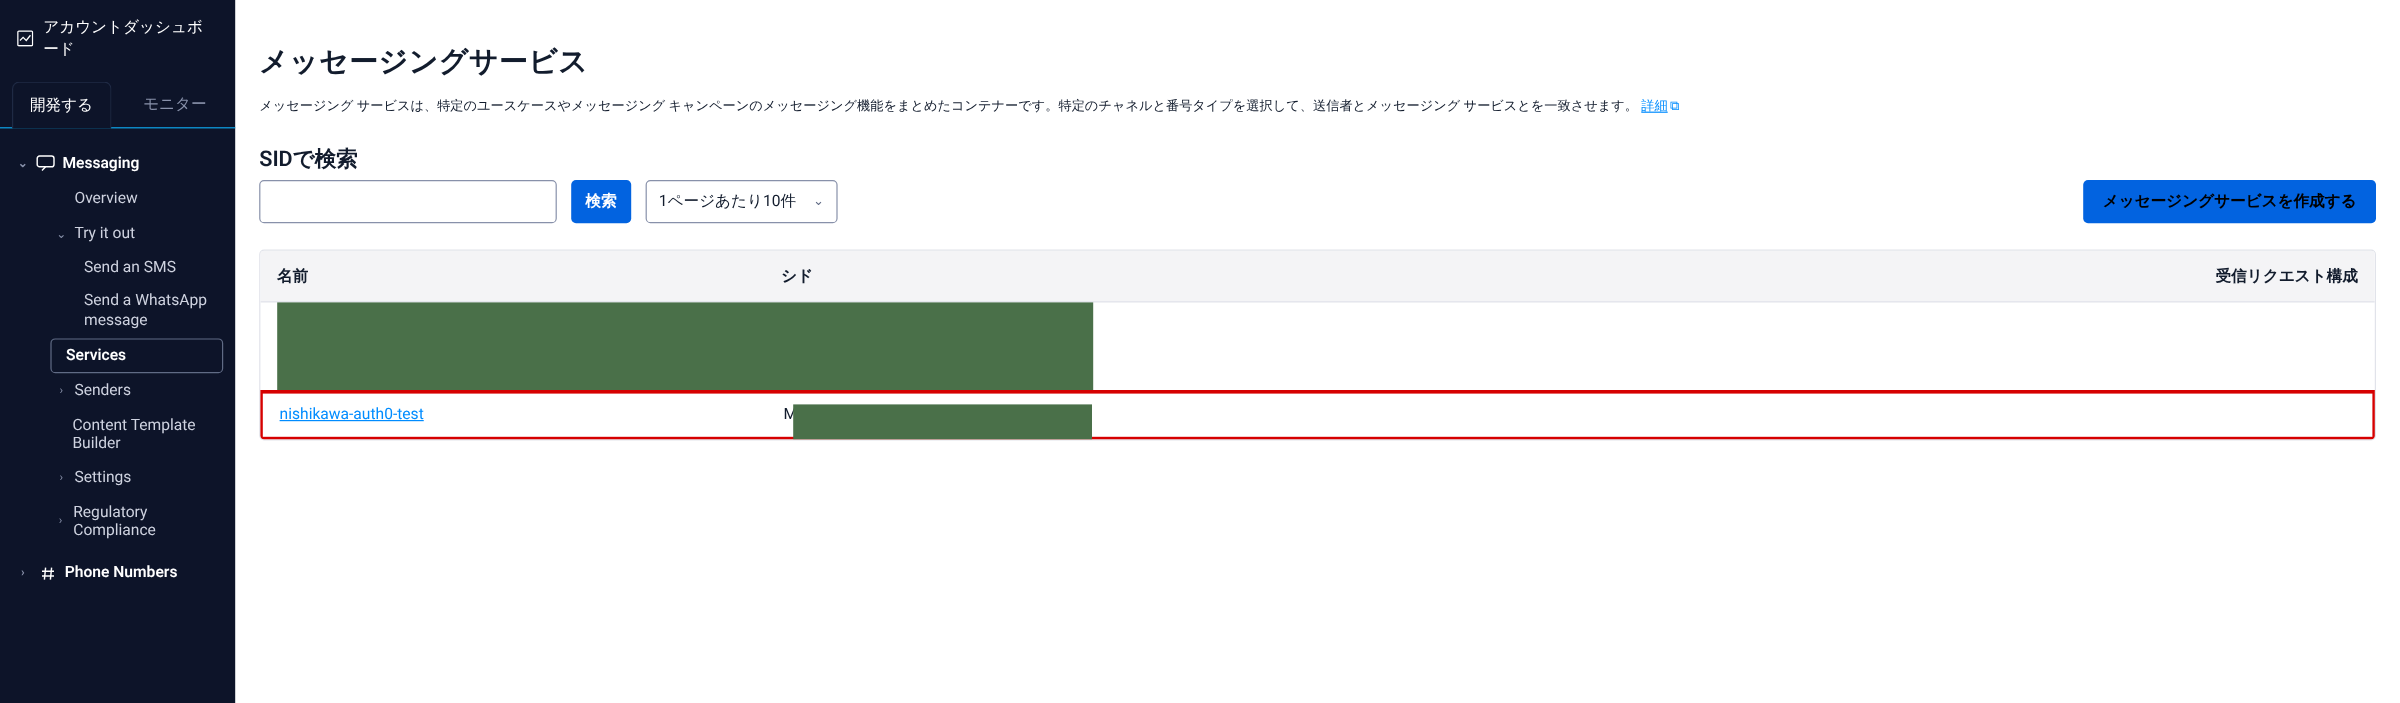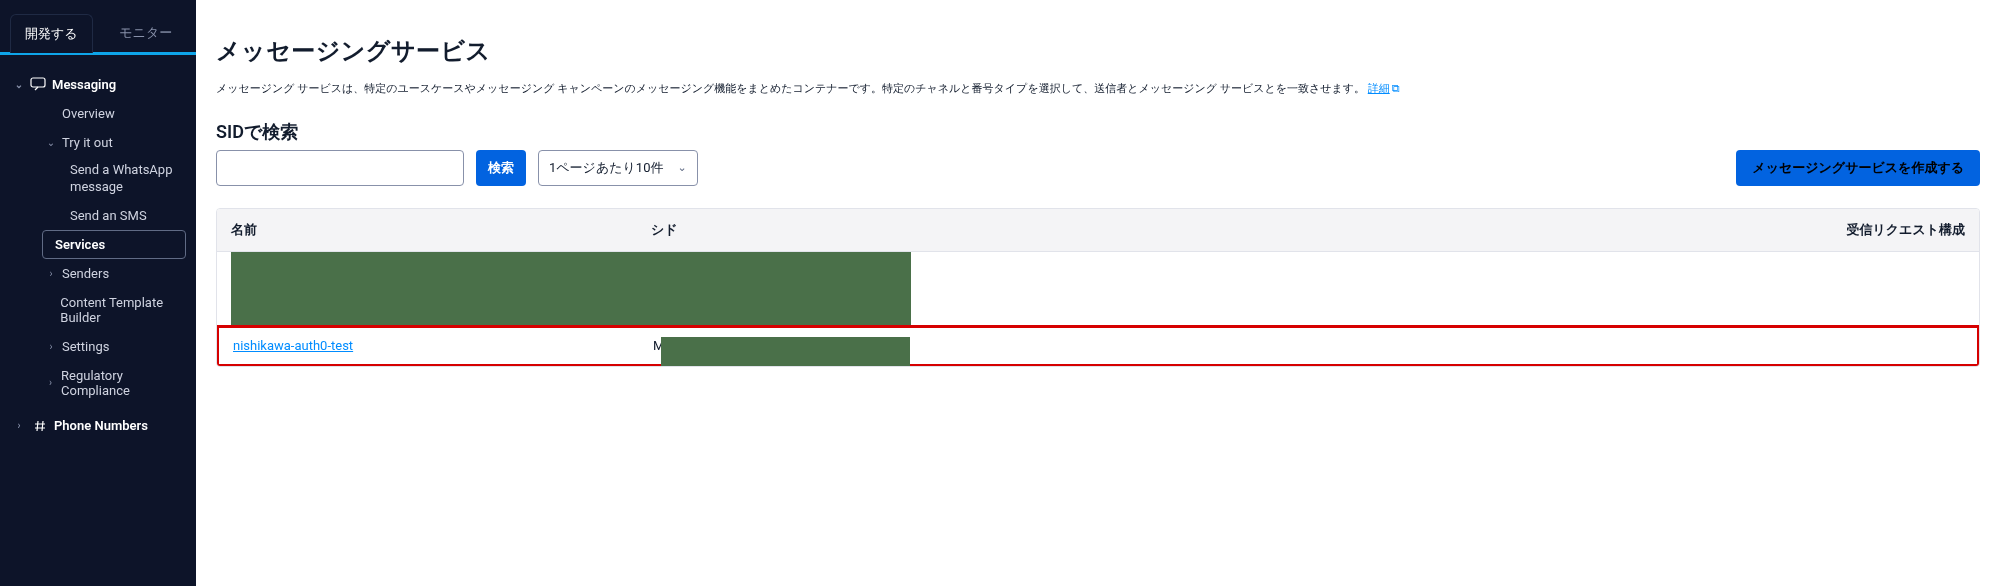--- a/index.html
+++ b/index.html
@@ -3,21 +3,21 @@
   <meta charset="utf-8">
   <style>
     * { margin:0; padding:0; box-sizing:border-box; font-family:-apple-system,BlinkMacSystemFont,"Segoe UI",Roboto,sans-serif; }
     body { display:flex; background:#fff; color:#121c2d; font-size:14px; }
 
     
     .sidebar { width:196px; min-width:196px; background:#0d1429; color:#fff; padding-top:6px; min-height:586px; }
     .account-link { display:flex; align-items:center; gap:8px; padding:8px 14px 10px 14px; font-size:13px; color:#fff; }
     .account-link svg { flex-shrink:0; }
 
-    .tabs { display:flex; padding:8px 10px 0 10px; gap:13px; border-bottom:3px solid #0ea5e9; position:relative; }
+    .tabs { display:flex; padding:8px 10px 0 10px; gap:13px; border-bottom:1px solid #0ea5e9; position:relative; }
     .tab { flex:1; text-align:center; padding:10px 4px; font-size:13px; cursor:pointer; color:#8891aa; position:relative; }
     .tab.active { color:#fff; border:1px solid #1f2a44; border-bottom:none; border-radius:6px 6px 0 0; background:#0d1429; margin-bottom:-1px; }
 
     .nav { padding:14px 0; }
     .nav-row { display:flex; align-items:center; padding:7px 14px; font-size:13px; cursor:pointer; gap:6px; color:#cfd3e0; }
     .nav-row.section { color:#fff; font-weight:600; }
     .nav-row.section .chev { width:10px; }
     .nav-row svg.icon { width:16px; height:16px; }
     .nav-sub { padding-left:20px; }
     .nav-sub .nav-row { padding:7px 14px 7px 26px; font-size:13px; }
@@ -56,20 +56,27 @@
     .trow.second { height:42px; border:3px solid #d60000; margin:-1px; position:relative; }
     .name-link { color:#008cff; text-decoration:underline; }
     .sid-cell { position:relative; display:flex; align-items:center; }
     .sid-prefix { color:#121c2d; }
     .sid-redact { position:absolute; left:8px; width:249px; height:39px; top:-1px; background:#4a7049; }
   </style>
 </head>
 <body>
 
 <div class="sidebar">
+  <div class="account-link">
+    <svg class="icon" viewBox="0 0 16 16" width="14" height="14" fill="none" stroke="#fff" stroke-width="1.2">
+        <rect x="1" y="1" width="14" height="14" rx="1"></rect>
+        <path d="M3 10l3-3 3 3 4-5"></path>
+      </svg>
+    <span>アカウントダッシュボード</span>
+  </div>
 
   <div class="tabs">
     <div class="tab active">開発する</div>
     <div class="tab">モニター</div>
   </div>
 
   <div class="nav">
     <div class="nav-row section">
       <span class="chev">⌄</span>
       <svg class="icon" viewBox="0 0 16 16" fill="none" stroke="#fff" stroke-width="1.2">
@@ -82,25 +89,25 @@
     <div class="nav-sub">
       <div class="nav-row empty-chev">
         <span class="chev">›</span>
           <span>Overview</span>
       </div>
       <div class="nav-row">
         <span class="chev">⌄</span>
         <span>Try it out</span>
       </div>
       <div class="nav-sub2">
+        <div class="nav-row">
+            <span>Send an SMS</span>
+          </div>
         <div class="nav-row" style="line-height:1.3;padding-top:5px;padding-bottom:5px;">
             <span>Send a WhatsApp message</span>
-          </div>
-        <div class="nav-row">
-            <span>Send an SMS</span>
           </div>
       </div>
       <div class="nav-row active-pill">
         <span>Services</span>
       </div>
       <div class="nav-row">
         <span class="chev">›</span>
         <span>Senders</span>
       </div>
       <div class="nav-row empty-chev">

